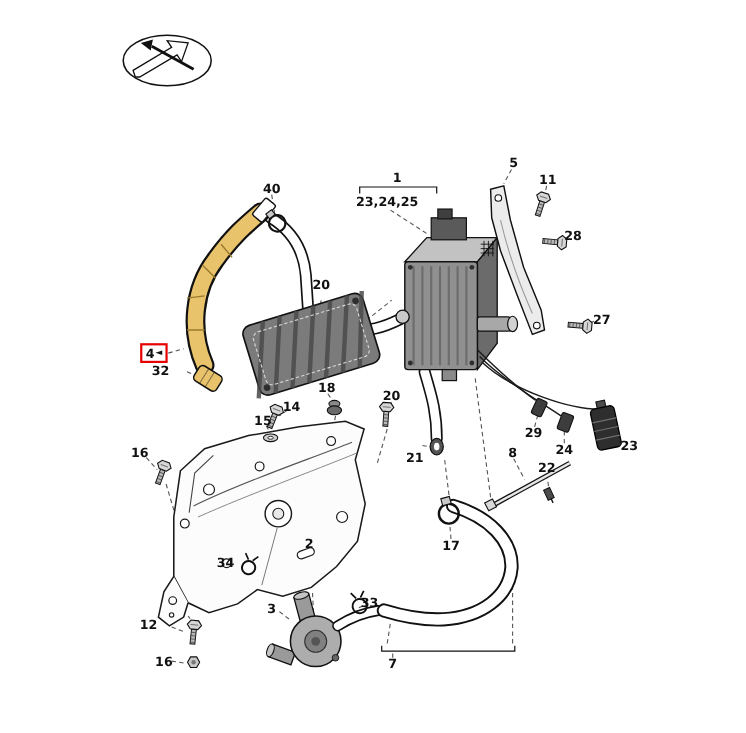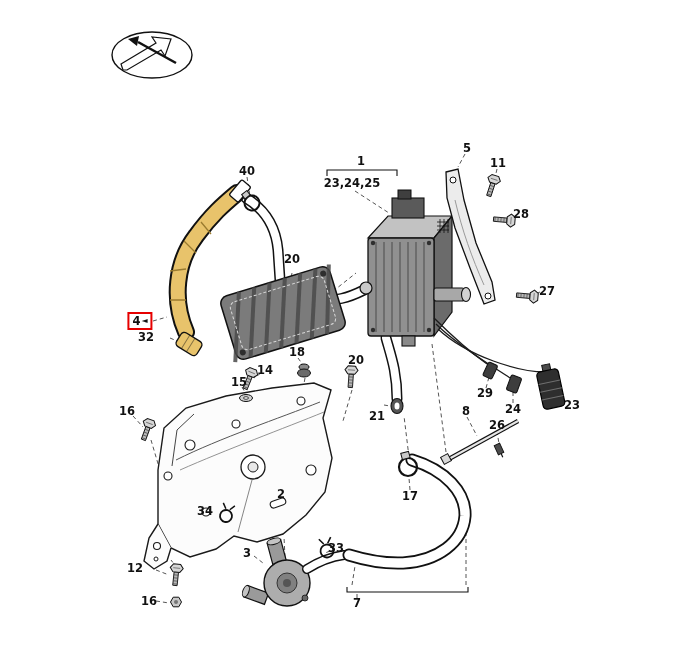--- a/index.html
+++ b/index.html
@@ -289,21 +289,21 @@
 <span class="lbl" style="left:146px;top:337px">32</span>
 <span class="lbl" style="left:297px;top:352px">18</span>
 <span class="lbl" style="left:356px;top:360px">20</span>
 <span class="lbl" style="left:265px;top:370px">14</span>
 <span class="lbl" style="left:239px;top:382px">15</span>
 <span class="lbl" style="left:377px;top:416px">21</span>
 <span class="lbl" style="left:485px;top:393px">29</span>
 <span class="lbl" style="left:513px;top:409px">24</span>
 <span class="lbl" style="left:572px;top:405px">23</span>
 <span class="lbl" style="left:466px;top:411px">8</span>
-<span class="lbl" style="left:497px;top:425px">26</span>
+<span class="lbl" style="left:497px;top:425px">22</span>
 <span class="lbl" style="left:127px;top:411px">16</span>
 <span class="lbl" style="left:410px;top:496px">17</span>
 <span class="lbl" style="left:281px;top:494px">2</span>
 <span class="lbl" style="left:205px;top:511px">34</span>
 <span class="lbl" style="left:247px;top:553px">3</span>
 <span class="lbl" style="left:336px;top:548px">33</span>
 <span class="lbl" style="left:135px;top:568px">12</span>
 <span class="lbl" style="left:149px;top:601px">16</span>
 <span class="lbl" style="left:357px;top:603px">7</span>
 

